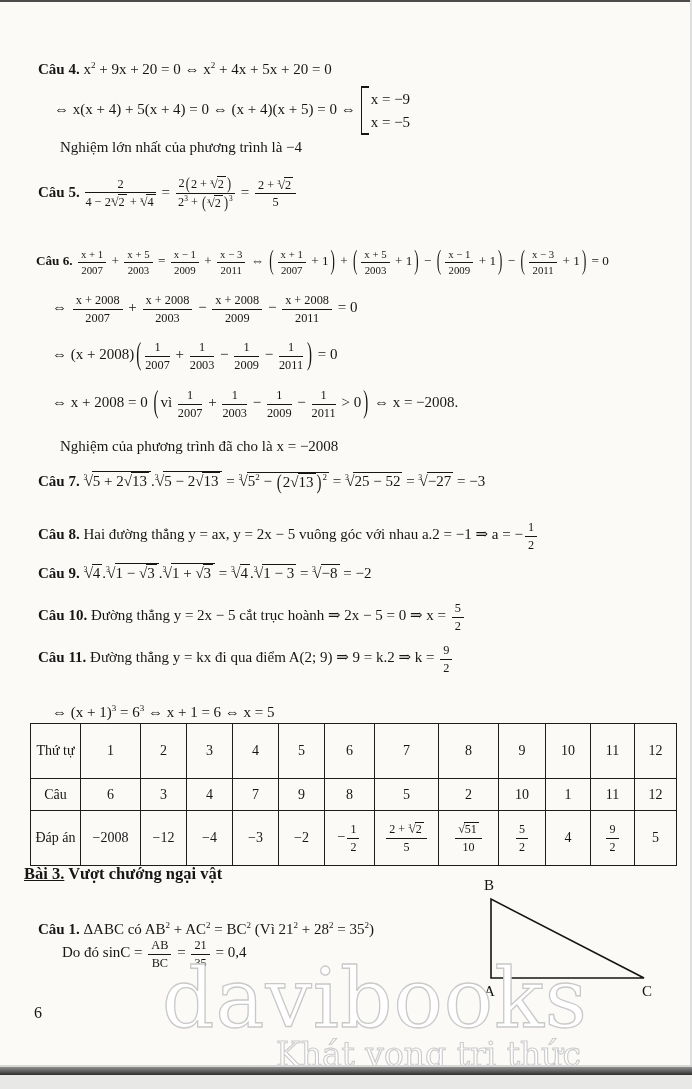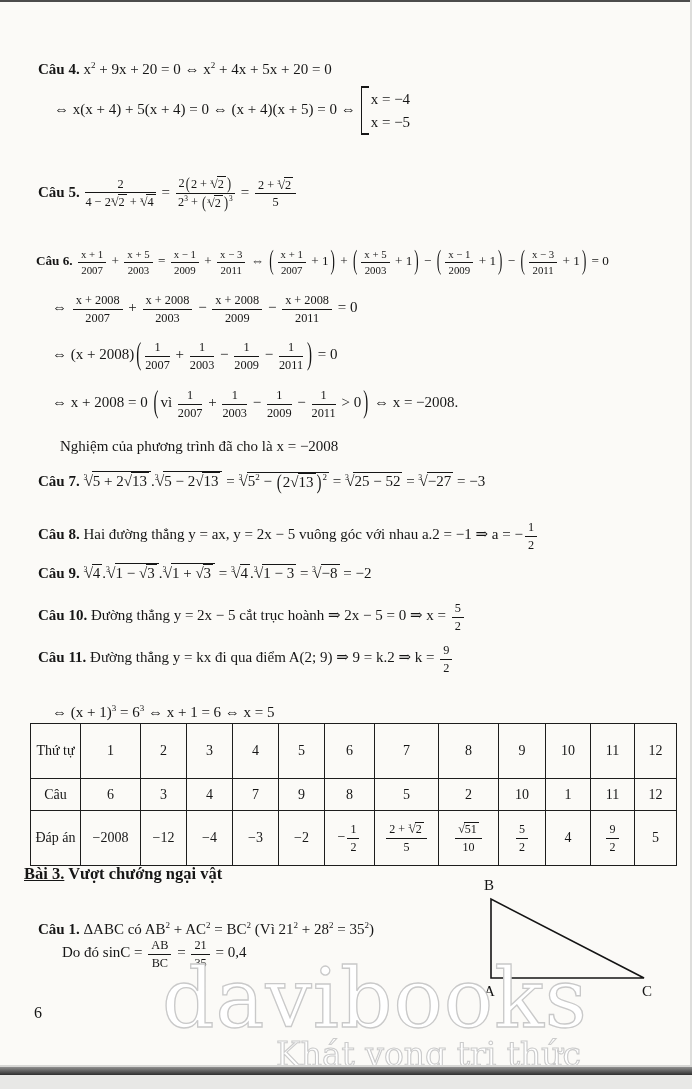--- a/index.html
+++ b/index.html
@@ -67,23 +67,24 @@
   .edge-right { position:absolute; top:0; bottom:0; right:0; width:2px; background:#dddddb; }
 </style>
 </head>
 <body>
 
 <div class="page">
   <div class="edge-top"></div>
 
   <div class="line" style="left:38px;top:60px"><span class="bold">Câu 4.</span><span> x</span><sup>2</sup><span> + 9x + 20 = 0 ⇔ x</span><sup>2</sup><span> + 4x + 5x + 20 = 0</span></div>
   <div class="line" style="left:54px;top:86px"><span>⇔ x(x + 4) + 5(x + 4) = 0 ⇔ (x + 4)(x + 5) = 0 ⇔</span><span class="cases">
-        <div>x = −4</div>
+        <div>x = −9</div>
         <div>x = −5</div>
       </span></div>
+  <div class="line" style="left:60px;top:138px"><span>Nghiệm lớn nhất của phương trình là −4</span></div>
 
   <div class="line" style="left:38px;top:176px"><span class="bold">Câu 5.</span><span> </span><span class="frac"><span class="num">2</span><span class="den"><span>4 − 2</span><span class="root"><span class="idx">3</span><span class="sign">√</span><span class="rad">2</span></span><span> + </span><span class="root"><span class="idx">3</span><span class="sign">√</span><span class="rad">4</span></span></span></span><span> = </span><span class="frac"><span class="num"><span>2</span><span class="par"><span class="lps">(</span><span><span>2 + </span><span class="root"><span class="idx">3</span><span class="sign">√</span><span class="rad">2</span></span></span><span class="rps">)</span></span></span><span class="den"><span>2</span><sup>3</sup><span> + </span><span class="par"><span class="lps">(</span><span><span class="root"><span class="idx">3</span><span class="sign">√</span><span class="rad">2</span></span></span><span class="rps">)</span></span><sup>3</sup></span></span><span> = </span><span class="frac"><span class="num"><span>2 + </span><span class="root"><span class="idx">3</span><span class="sign">√</span><span class="rad">2</span></span></span><span class="den">5</span></span></div>
 
   <div class="line small" style="left:36px;top:248px"><span class="bold">Câu 6.</span><span> </span><span class="frac"><span class="num">x + 1</span><span class="den">2007</span></span><span> + </span><span class="frac"><span class="num">x + 5</span><span class="den">2003</span></span><span> = </span><span class="frac"><span class="num">x − 1</span><span class="den">2009</span></span><span> + </span><span class="frac"><span class="num">x − 3</span><span class="den">2011</span></span><span> ⇔ </span><span class="par"><span class="lp">(</span><span><span class="frac"><span class="num">x + 1</span><span class="den">2007</span></span><span> + 1</span></span><span class="rp">)</span></span><span> + </span><span class="par"><span class="lp">(</span><span><span class="frac"><span class="num">x + 5</span><span class="den">2003</span></span><span> + 1</span></span><span class="rp">)</span></span><span> − </span><span class="par"><span class="lp">(</span><span><span class="frac"><span class="num">x − 1</span><span class="den">2009</span></span><span> + 1</span></span><span class="rp">)</span></span><span> − </span><span class="par"><span class="lp">(</span><span><span class="frac"><span class="num">x − 3</span><span class="den">2011</span></span><span> + 1</span></span><span class="rp">)</span></span><span> = 0</span></div>
   <div class="line" style="left:52px;top:293px"><span>⇔ </span><span class="frac"><span class="num">x + 2008</span><span class="den">2007</span></span><span> + </span><span class="frac"><span class="num">x + 2008</span><span class="den">2003</span></span><span> − </span><span class="frac"><span class="num">x + 2008</span><span class="den">2009</span></span><span> − </span><span class="frac"><span class="num">x + 2008</span><span class="den">2011</span></span><span> = 0</span></div>
   <div class="line" style="left:52px;top:340px"><span>⇔ (x + 2008)</span><span class="par"><span class="lp">(</span><span><span class="frac"><span class="num">1</span><span class="den">2007</span></span><span> + </span><span class="frac"><span class="num">1</span><span class="den">2003</span></span><span> − </span><span class="frac"><span class="num">1</span><span class="den">2009</span></span><span> − </span><span class="frac"><span class="num">1</span><span class="den">2011</span></span></span><span class="rp">)</span></span><span> = 0</span></div>
   <div class="line" style="left:52px;top:388px"><span>⇔ x + 2008 = 0 </span><span class="par"><span class="lp">(</span><span><span>vì </span><span class="frac"><span class="num">1</span><span class="den">2007</span></span><span> + </span><span class="frac"><span class="num">1</span><span class="den">2003</span></span><span> − </span><span class="frac"><span class="num">1</span><span class="den">2009</span></span><span> − </span><span class="frac"><span class="num">1</span><span class="den">2011</span></span><span> &gt; 0</span></span><span class="rp">)</span></span><span> ⇔ x = −2008.</span></div>
   <div class="line" style="left:60px;top:437px"><span>Nghiệm của phương trình đã cho là x = −2008</span></div>
 
   <div class="line" style="left:38px;top:471px"><span class="bold">Câu 7.</span><span> </span><span class="root"><span class="idx">3</span><span class="sign">√</span><span class="rad"><span>5 + 2</span><span class="root"><span class="sign">√</span><span class="rad">13</span></span></span></span><span>.</span><span class="root"><span class="idx">3</span><span class="sign">√</span><span class="rad"><span>5 − 2</span><span class="root"><span class="sign">√</span><span class="rad">13</span></span></span></span><span> = </span><span class="root"><span class="idx">3</span><span class="sign">√</span><span class="rad"><span>5</span><sup>2</sup><span> − </span><span class="par"><span class="lps">(</span><span><span>2</span><span class="root"><span class="sign">√</span><span class="rad">13</span></span></span><span class="rps">)</span></span><sup>2</sup></span></span><span> = </span><span class="root"><span class="idx">3</span><span class="sign">√</span><span class="rad">25 − 52</span></span><span> = </span><span class="root"><span class="idx">3</span><span class="sign">√</span><span class="rad">−27</span></span><span> = −3</span></div>

